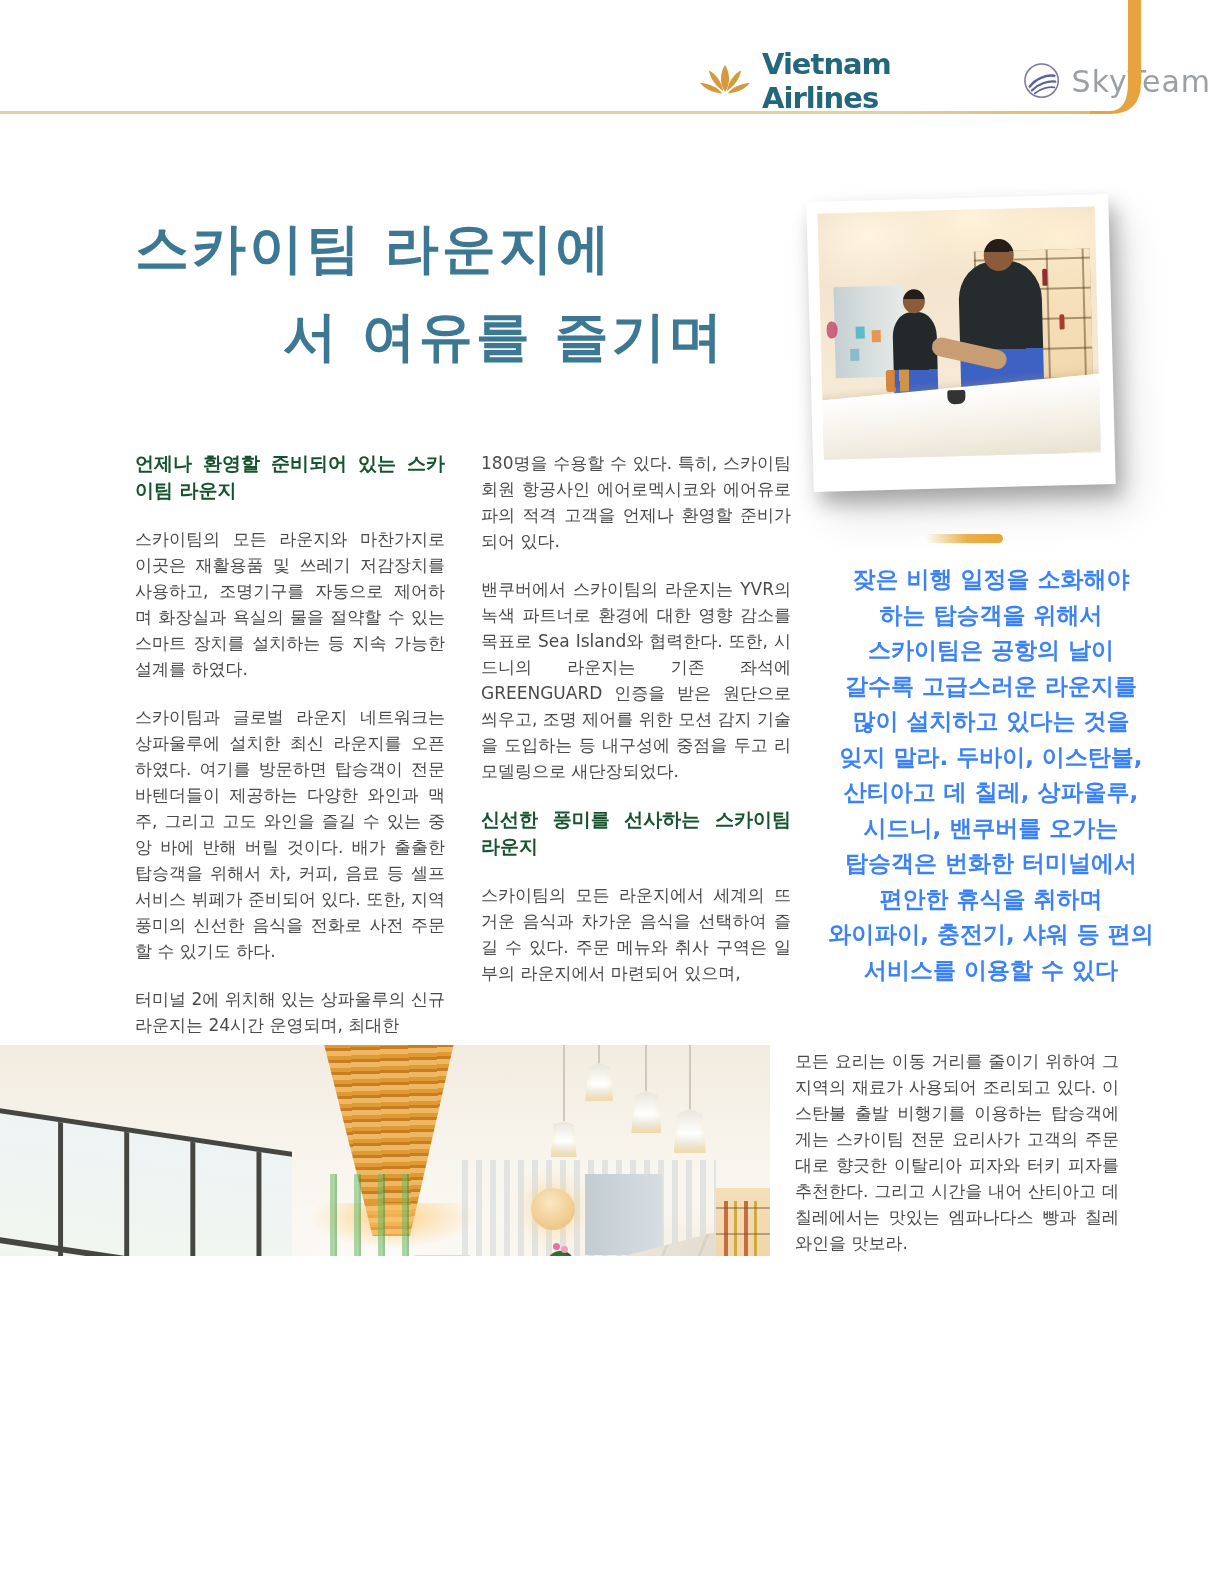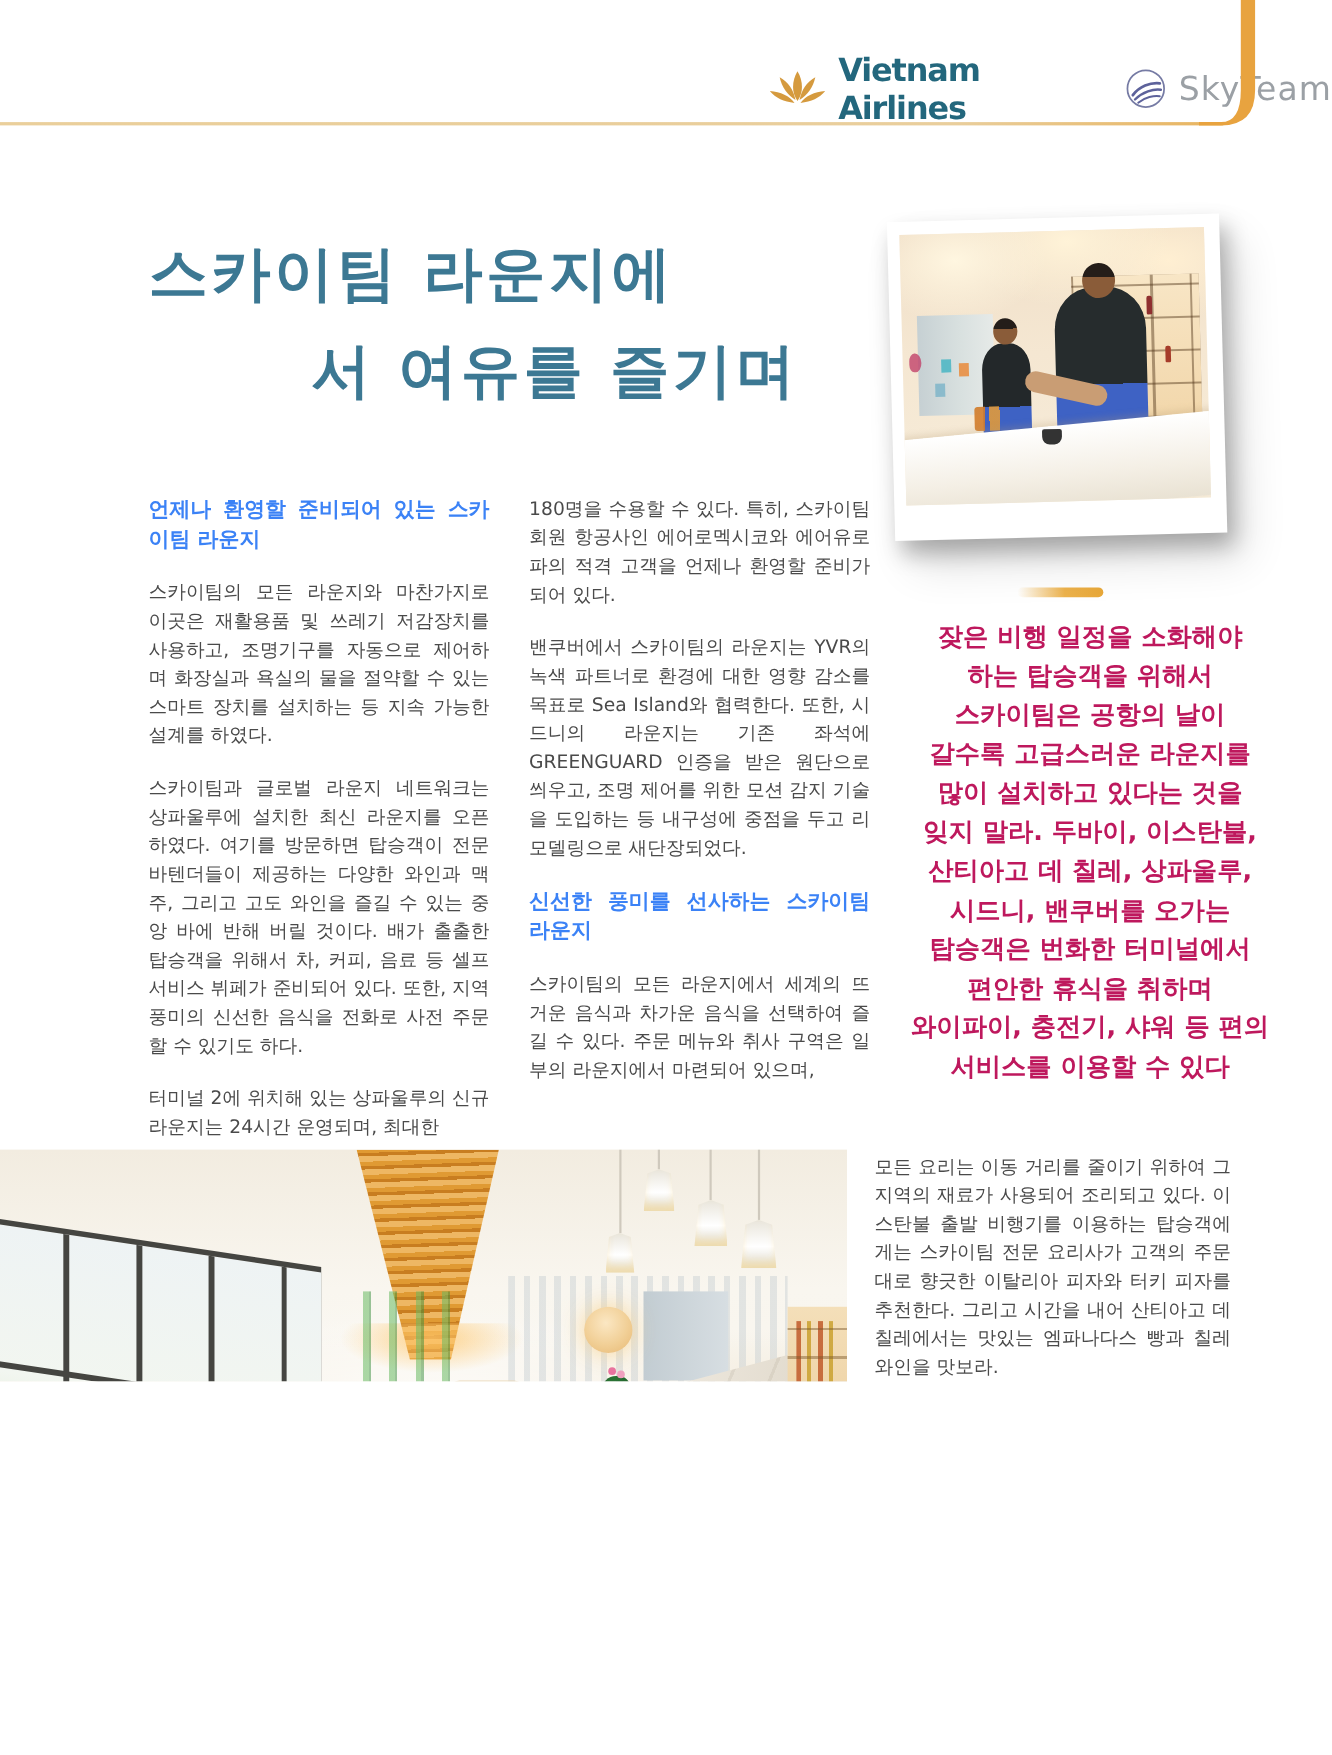--- a/index.html
+++ b/index.html
@@ -72,26 +72,26 @@
 
   
   .divider { position:absolute; left:925px; top:534px; width:78px; height:9px; border-radius:5px;
       background:linear-gradient(90deg, rgba(232,168,56,0) 0%, #ECB24C 55%, #E8A838 100%); }
 
   
   .col { position:absolute; width:310px; color:#4A4A4A; font-size:17px; line-height:26px;
          text-align:justify; }
   .col1 { left:135px; top:450px; }
   .col2 { left:465px; top:450px;margin-left:16px; }
-  .col h2 { font-size:19px; line-height:27px; font-weight:700; color:#3b82f6; text-align:justify; }
+  .col h2 { font-size:19px; line-height:27px; font-weight:700; color:#14532d; text-align:justify; }
   .col p, .col h2 { margin-bottom:22px; }
   .col p:last-child { margin-bottom:0; }
 
   .pullquote { position:absolute; left:795px; top:562px; width:392px; text-align:center;
-      white-space:pre-line; color:#be185d; font-weight:700; font-size:23px; line-height:35.5px; }
+      white-space:pre-line; color:#3b82f6; font-weight:700; font-size:23px; line-height:35.5px; }
 
   .col3 { left:795px; top:1048px; width:324px; }
   .end-lotus svg { width:22px; height:15px; vertical-align:-2px; margin-left:3px; }
 
   
   .lounge { position:absolute; left:0; top:1045px; width:770px; height:478px; overflow:hidden; z-index:2; }
   .lounge > div { position:absolute; }
   .lo-base { inset:0;
       background:
         radial-gradient(58% 42% at 50% 54%, #ffffff 0%, rgba(255,255,255,0) 72%),

